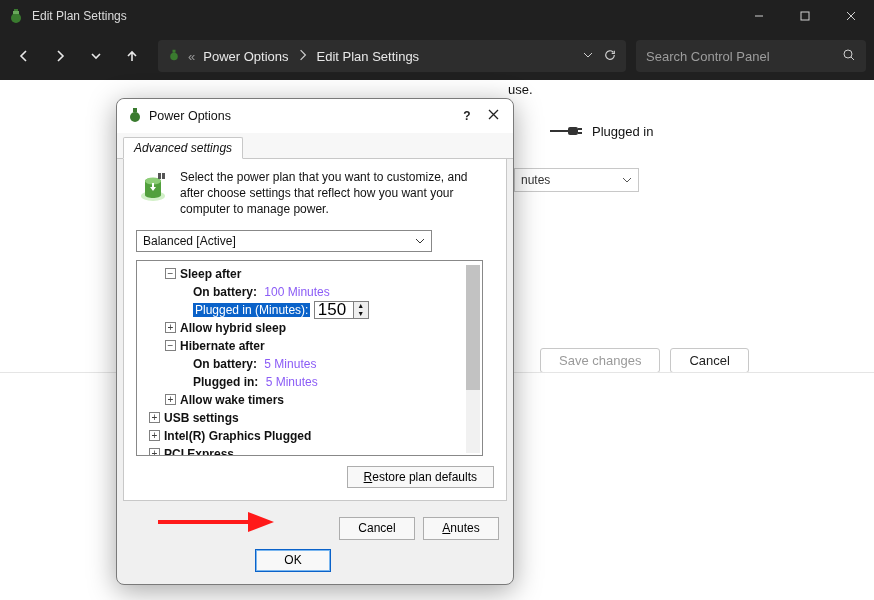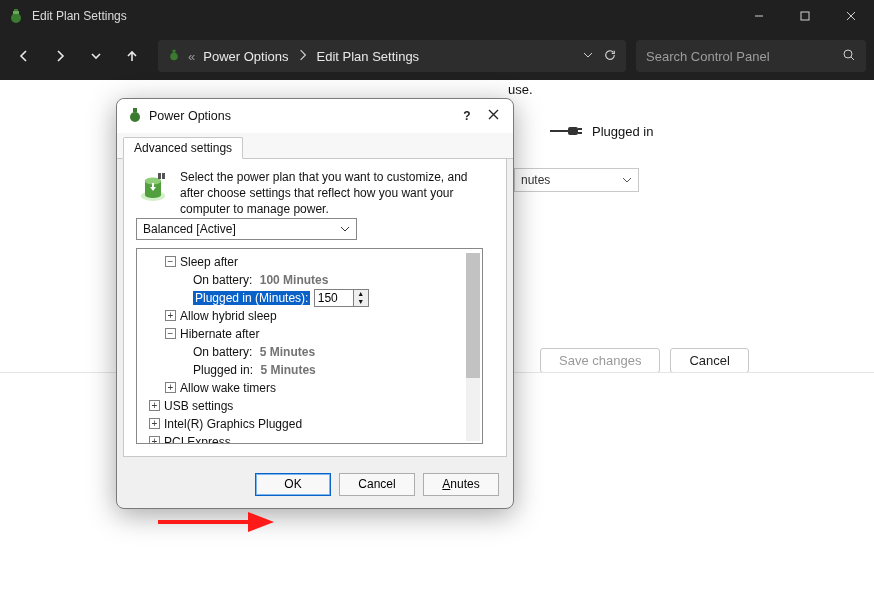--- a/index.html
+++ b/index.html
@@ -38,45 +38,45 @@
   .footerline{ position:absolute; left:0; top:372px; width:874px; height:1px; background:#e5e5e5;}
 
   
   .modal{ position:absolute; left:116px; top:98px; width:398px; background:#f0f0f0; border:1px solid #7a7a7a; border-radius:8px; box-shadow:0 6px 28px rgba(0,0,0,.35); font-size:12px; color:#111; }
   .mdl-title{ height:34px; display:flex; align-items:center; padding:0 10px; background:#fff; border-radius:8px 8px 0 0;}
   .mdl-title .tlabel{ flex:1; font-size:12.5px; }
   .mdl-title .qbtn{ width:20px; text-align:center; font-weight:bold; color:#222; margin-right:6px;}
   .mdl-title .xbtn{ width:20px; text-align:center;}
   .mdl-title .xbtn svg{width:11px;height:11px;}
   .tabbar{ height:26px; background:#f7f7f7; border-bottom:1px solid #c8c8c8; display:flex; align-items:flex-end; padding-left:6px;}
-  .tab{ background:#fff; border:1px solid #c8c8c8; border-bottom:1px solid #fff; padding:3px 10px; position:relative; top:1px; font-size:12px; border-radius:2px 2px 0 0;}
+  .tab{ background:#fff; border:1px solid #c8c8c8; border-bottom:1px solid #fff; padding:3px 10px; position:relative; top:1px; font-size:12px; border-radius:2px 2px 0 0;font-style:italic;}
   .panel{ background:#fff; margin:0 6px 6px 6px; border:1px solid #c8c8c8; border-top:none; padding:10px 12px 12px 12px;}
   .introrow{ display:flex; gap:10px; }
   .batt-icon{ width:34px;height:34px; flex-shrink:0;}
   .introtext{ font-size:12px; line-height:1.35;}
-  .plan-select{ display:flex; align-items:center; border:1px solid #888; height:22px; padding:0 6px; width:221px; justify-content:space-between; font-size:12px;}
+  .plan-select{ margin-top:12px; display:flex; align-items:center; border:1px solid #888; height:22px; padding:0 6px; width:296px; justify-content:space-between; font-size:12px;}
   .plan-select svg{width:10px;height:10px;}
   .tree{ margin-top:8px; border:1px solid #888; height:196px; width:347px; padding:4px 2px; background:#fff; overflow:hidden; position:relative;}
   .treeinner{ position:absolute; left:2px; top:4px; width:330px;}
   .node{ display:flex; align-items:center; height:18px; font-size:12px;}
   .expander{ width:11px;height:11px;border:1px solid #808080;color:#404040;display:flex;align-items:center;justify-content:center;font-size:10px;line-height:1;margin-right:4px;}
-  .nlabel{ margin-right:4px; }
-  .link{ color:#737373;font-weight:bold; }
+  .nlabel{ margin-right:4px;font-weight:bold; }
+  .link{ color:#8b5cf6; }
   .sel{ background:#0a62c9; color:#fff; padding:0 2px;}
   .spin{ display:inline-flex; align-items:center; border:1px solid #808080; height:18px;}
-  .spin input{ width:38px;border:none;font-size:12px;padding:0 3px;height:16px;text-align:left;outline:none;}
+  .spin input{ width:38px;border:none;font-size:17px;padding:0 3px;height:16px;text-align:left;outline:none;}
   .spinbtns{ display:flex;flex-direction:column;border-left:1px solid #808080;}
   .spinbtns div{width:14px;height:8px;display:flex;align-items:center;justify-content:center;font-size:7px;background:#efefef;}
   .scroll{position:absolute;right:2px;top:4px;width:14px;height:188px;background:#f1f1f1;}
   .thumb{position:absolute;left:0;top:0;width:14px;height:125px;background:#c2c2c2;}
   .restore{ margin-top:10px; display:flex; justify-content:flex-end;}
   .restore button{ border:1px solid #adadad; background:#f8f8f8; font-size:12px; padding:3px 16px;}
   .btnrow{ display:flex; justify-content:flex-end; gap:8px; padding:10px 14px 12px 0;}
   .dlgbtn{ width:76px; height:23px;border:1px solid #adadad;background:#f8f8f8;font-size:12px;}
-  .dlgbtn.focus{ border:1px solid #0a62c9; box-shadow:inset 0 0 0 1px #7ab6ef;}
+  .dlgbtn.focus{ border:1px solid #0a62c9; box-shadow:inset 0 0 0 1px #7ab6ef;margin-top:32px;}
   .ul{ text-decoration:underline; text-decoration-skip-ink:none; }
   .redarrow{ position:absolute; left:154px; top:507px; }
   .redarrow svg{ width:122px; height:30px; overflow:visible;}
 
   .pwr-icon{display:inline-block;}
 </style>
 </head>
 <body>
 
 <div class="window">
@@ -264,20 +264,23 @@
             </div>
           <div class="node" style="padding-left:10px;">
               <span class="expander">+</span>
               <span class="nlabel">PCI Express</span>
             </div>
         </div>
         <div class="scroll">
             <div class="thumb"></div>
           </div>
       </div>
+      <div class="restore">
+        <button><span class="ul">R</span><span>estore plan defaults</span></button>
+      </div>
     </div>
     <div class="btnrow">
       <button class="dlgbtn focus">OK</button>
       <button class="dlgbtn">Cancel</button>
       <button class="dlgbtn"><span class="ul">A</span><span>nutes</span></button>
     </div>
   </div>
 
   <div class="redarrow">
     <svg viewBox="0 0 122 30">

